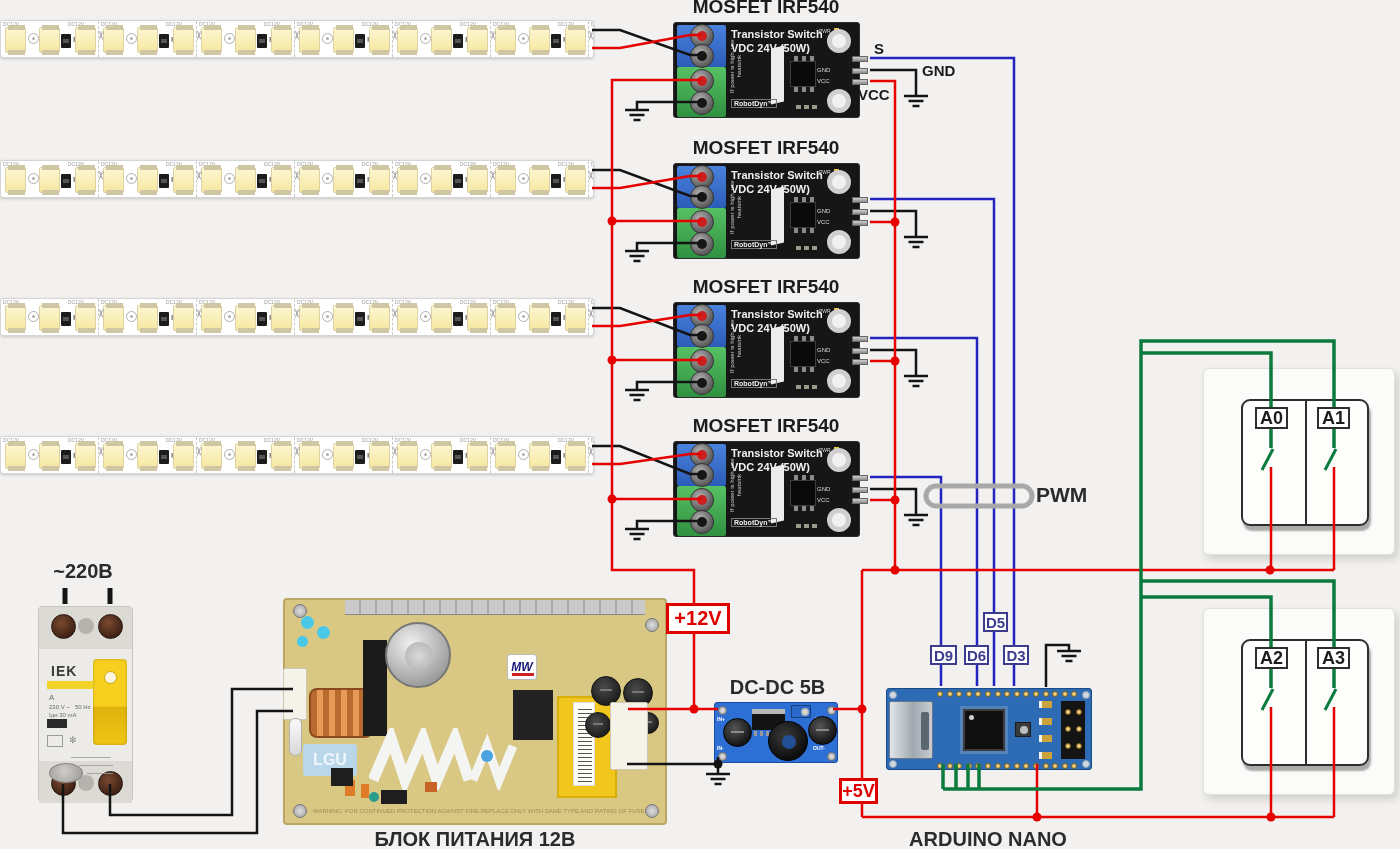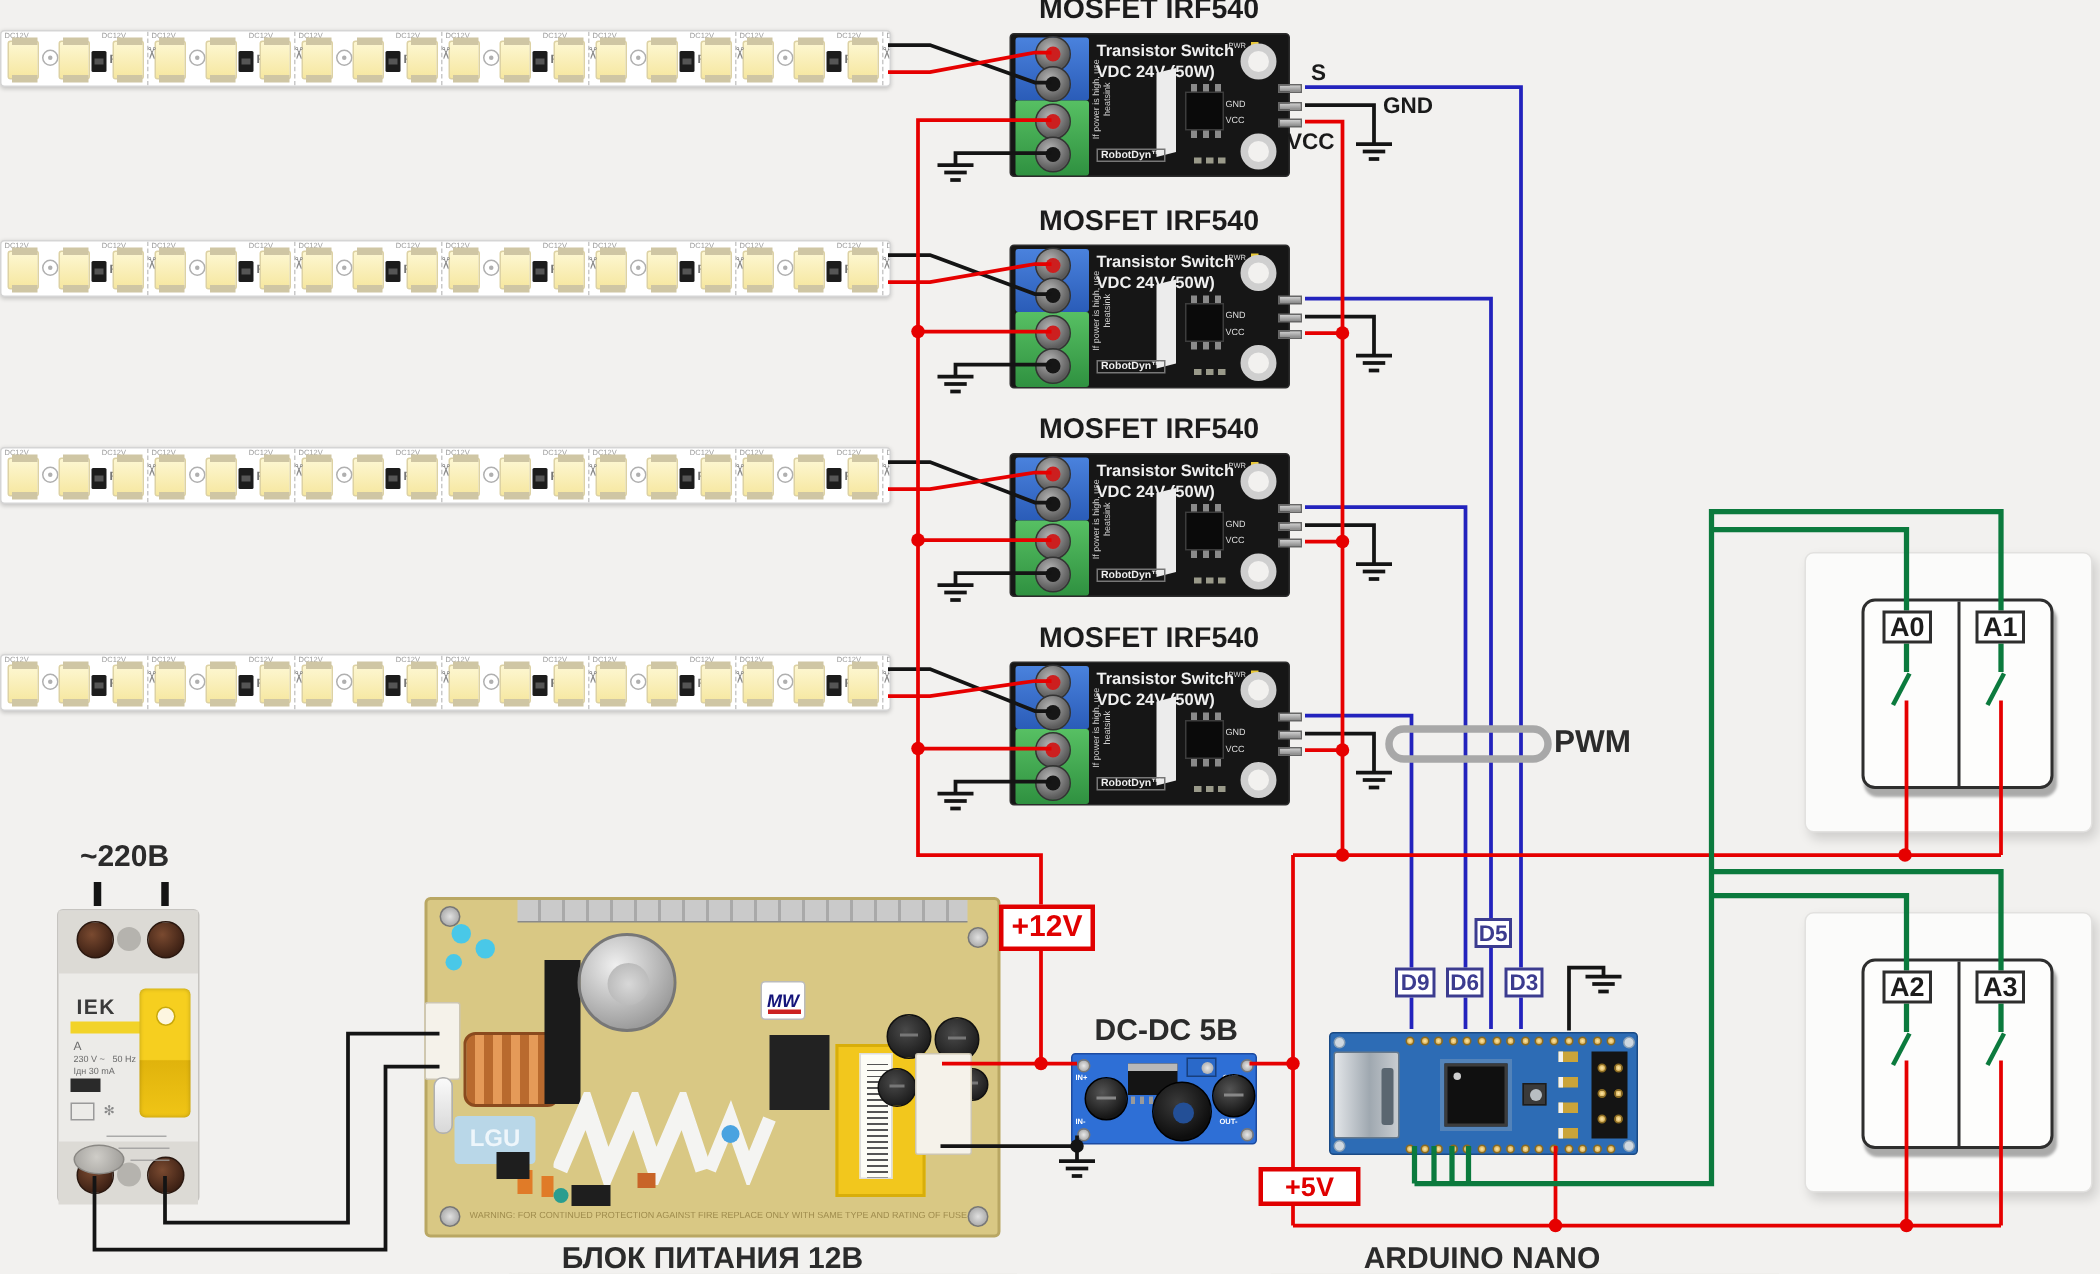--- a/index.html
+++ b/index.html
@@ -700,21 +700,21 @@
       <div class="abox" style="left: 1255px; top: 647px;">A2</div>
       <div class="abox" style="left: 1317px; top: 647px;">A3</div>
     </div>
 
   <div class="cap" style="left:18px;top:560px;width:130px;font-size:20px;">~220В</div>
   <div class="pinlab" style="left:874px;top:40px;">S</div>
   <div class="pinlab" style="left:922px;top:62px;">GND</div>
   <div class="pinlab" style="left:858px;top:86px;">VCC</div>
   <div class="cap" style="left:1036px;top:483px;width:70px;font-size:21px;text-align:left;">PWM</div>
   <div class="vbox" style="left:666px;top:603px;width:64px;height:31px;font-size:20px;">+12V</div>
-  <div class="vbox" style="left:839px;top:778px;width:68px;height:26px;font-size:18px;">+5V</div>
+  <div class="vbox" style="left:839px;top:778px;width:39px;height:26px;font-size:18px;">+5V</div>
   <div class="cap bigcap-label" style="left:280px;top:828px;width:390px;">БЛОК ПИТАНИЯ 12В</div>
   <div class="cap bigcap-label" style="left:700px;top:676px;width:155px;">DC-DC 5В</div>
   <div class="cap bigcap-label" style="left:883px;top:828px;width:210px;">ARDUINO NANO</div>
 
   <div id="breaker">
     <div class="bface" style="top:0;"></div>
     <div class="bface" style="top:154px;height:42px;"></div>
     <div class="bterm" style="left:12px;top:7px;"></div>
     <div class="bterm" style="left:59px;top:7px;"></div>
     <div class="bgrey" style="left:39px;top:11px;"></div>

